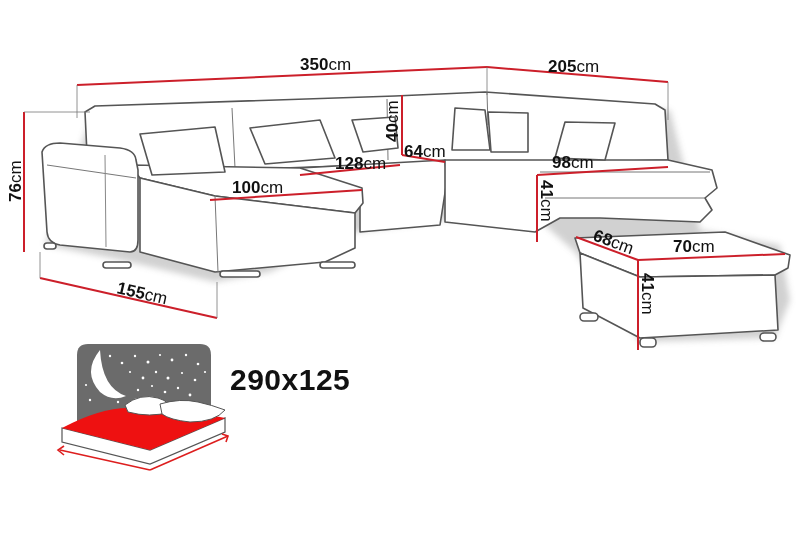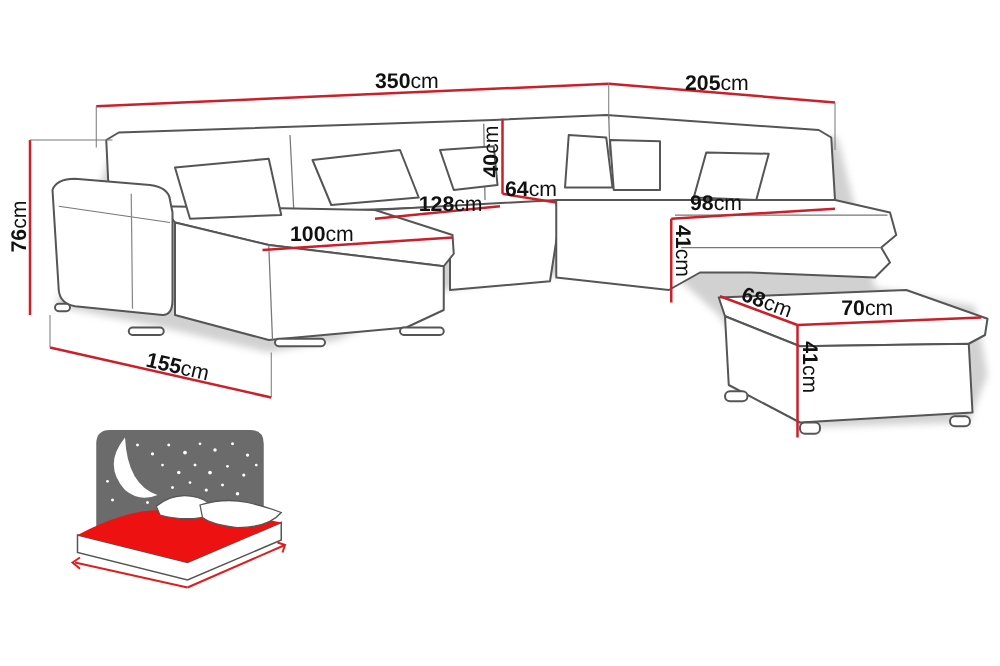--- a/index.html
+++ b/index.html
@@ -159,13 +159,14 @@
 
     <g fill="none" stroke="#dd1e1e" stroke-width="1.6">
       <path d="M60 450 L150 470"></path>
       <path d="M150 470 L228 436"></path>
       <path d="M64 446 L58 450 L64 455"></path>
       <path d="M222 434 L228 436 L226 442"></path>
     </g>
   </g>
 </svg>
 
+<div class="bed-size">290x125</div>
 </div>
 
 </body></html>

